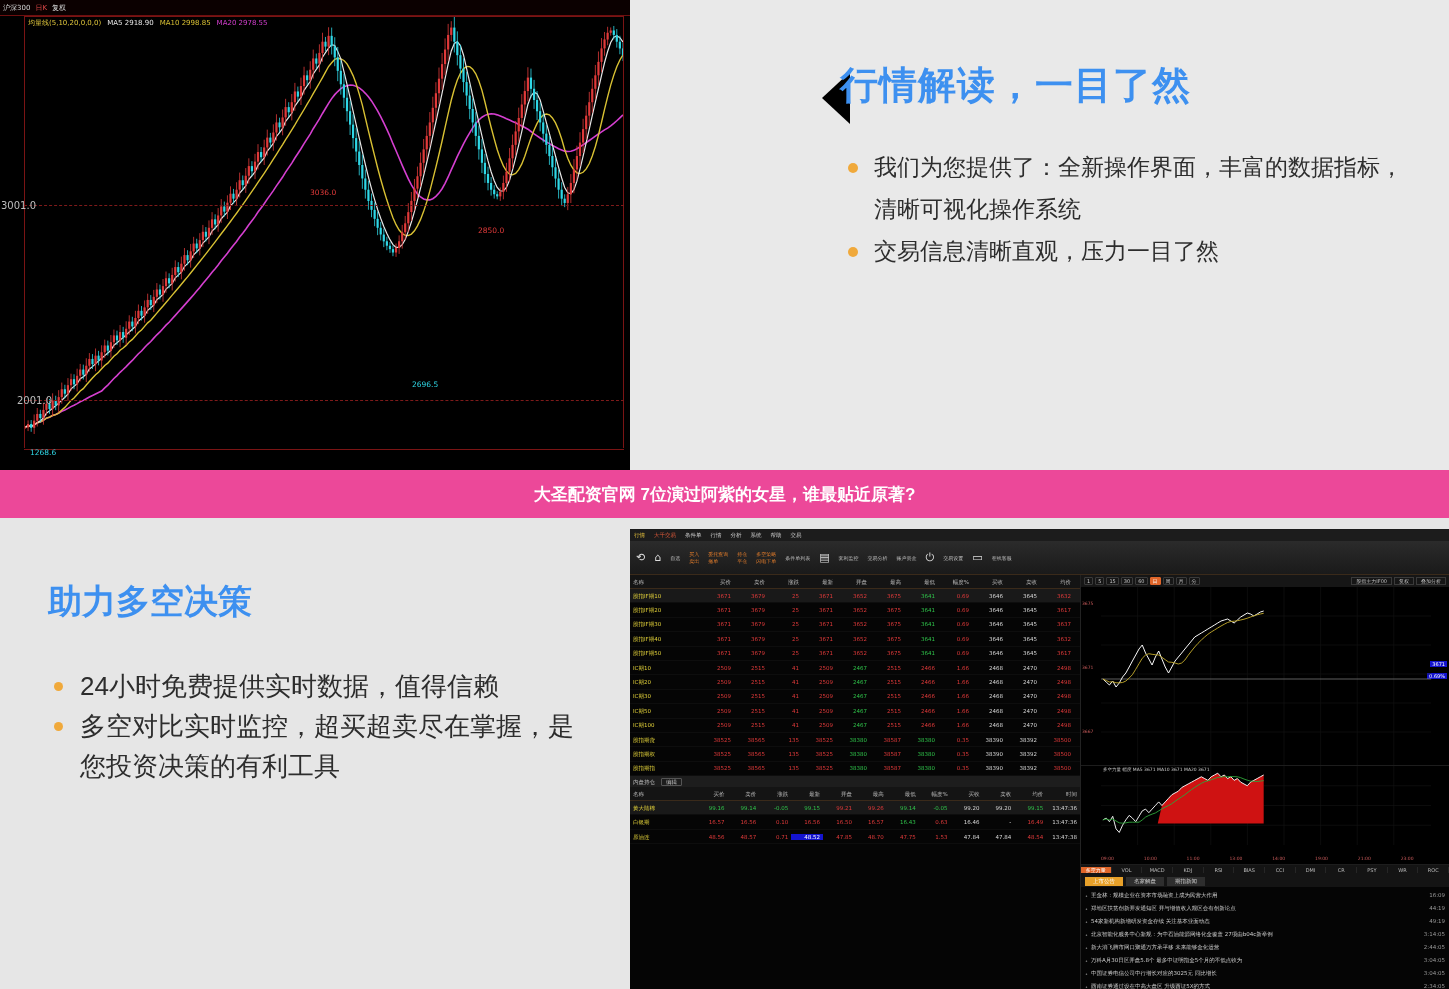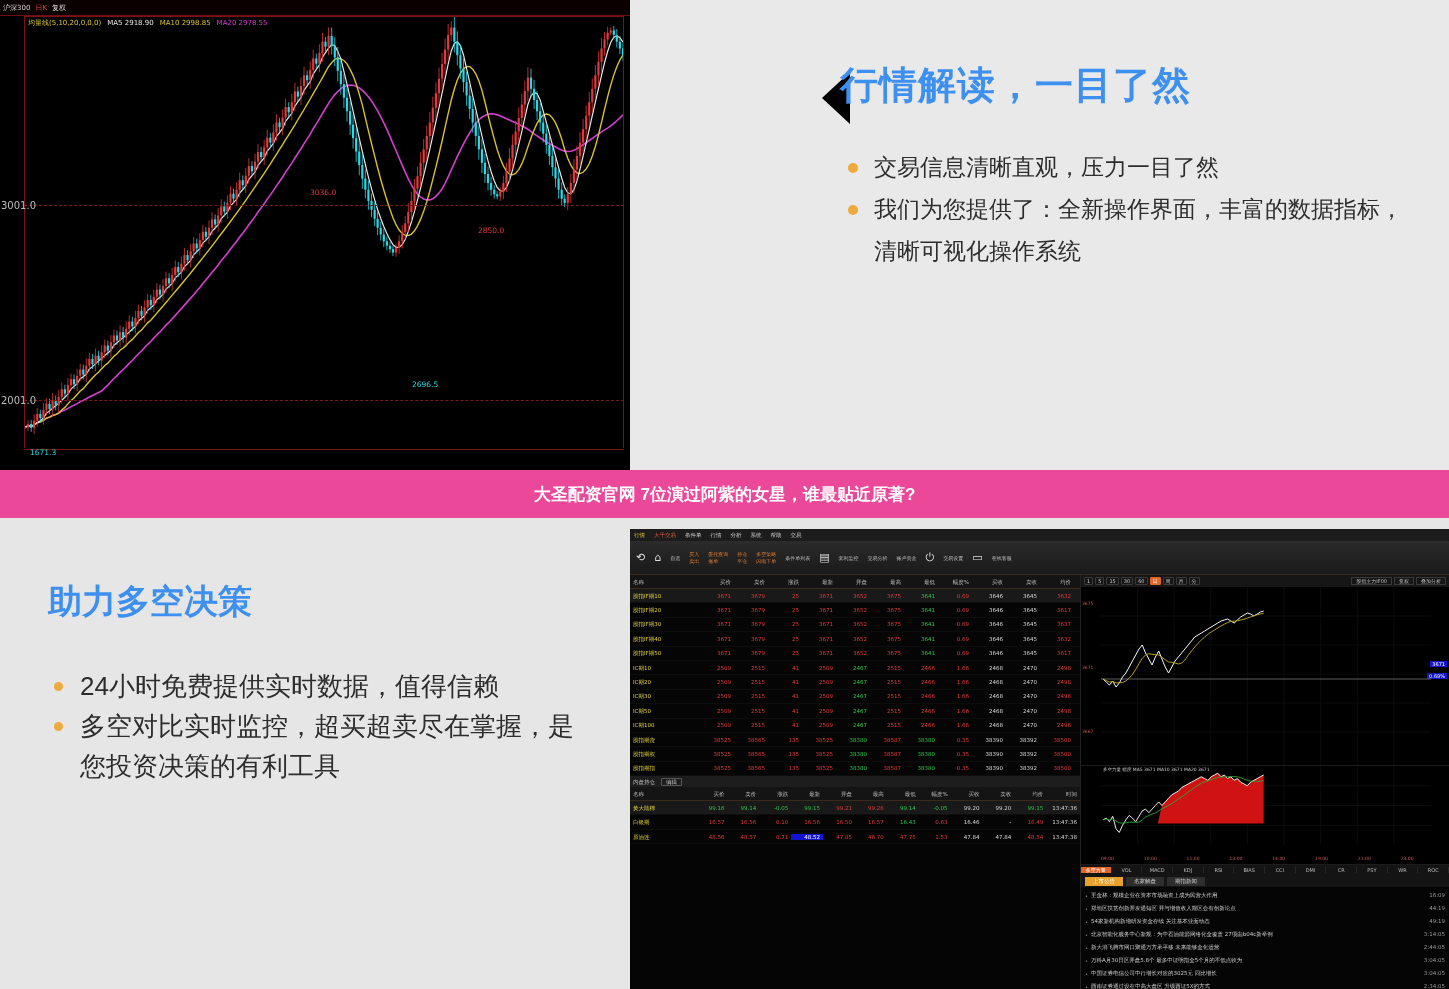--- a/index.html
+++ b/index.html
@@ -117,28 +117,28 @@
           <span class="ma-5">MA5 2918.90</span>
           <span class="ma-10">MA10 2998.85</span>
           <span class="ma-20">MA20 2978.55</span>
         </div>
 
         <div class="gridline" style="top:205px;"></div>
         <div class="gridline" style="top:400px;"></div>
         <div class="xaxis"></div>
 
         <div class="ylab" style="top:200px;">3001.0</div>
-        <div class="ylab" style="top:395px;">2001.0</div>
+        <div class="ylab" style="top:395px;margin-left:16px;">2001.0</div>
 
         <div class="ann hi" style="left:310px;top:188px;">3036.0</div>
 
         <div class="ann hi" style="left:478px;top:226px;">2850.0</div>
         <div class="ann lo" style="left:412px;top:380px;">2696.5</div>
 
-        <div class="ann lo" style="left:30px;top:448px;">1671.3</div>
+        <div class="ann lo" style="left:30px;top:448px;">1268.6</div>
 
         <svg class="plot" viewBox="0 0 600 432" preserveAspectRatio="none">
           <polyline id="ser-ma20" fill="none" stroke="#d53fd0" stroke-width="1.6" points="0.0,411.8 3.1,410.1 6.2,410.8 9.2,409.3 12.3,407.1 15.4,406.3 18.5,404.6 21.5,402.5 24.6,401.5 27.7,399.8 30.8,398.9 33.8,397.4 36.9,395.6 40.0,394.3 43.1,392.7 46.2,390.9 49.2,389.5 52.3,387.9 55.4,386.1 58.5,384.7 61.5,383.1 64.6,381.3 67.7,379.8 70.8,378.2 73.8,376.8 76.9,375.3 80.0,372.1 83.1,369.3 86.2,366.0 89.2,362.7 92.3,359.8 95.4,356.5 98.5,353.7 101.5,350.8 104.6,347.5 107.7,344.6 110.8,341.2 113.8,337.9 116.9,335.1 120.0,331.7 123.1,328.4 126.2,325.6 129.2,322.2 132.3,318.9 135.4,316.0 138.5,312.6 141.5,309.2 144.6,306.3 147.7,302.8 150.8,299.4 153.8,296.0 156.9,292.6 160.0,289.1 163.1,285.6 166.2,282.1 169.2,278.6 172.3,275.0 175.4,271.5 178.5,267.4 181.5,263.8 184.6,260.2 187.7,256.1 190.8,252.5 193.8,248.8 196.9,244.6 200.0,240.9 203.1,237.1 206.2,232.8 209.2,229.0 212.3,225.2 215.4,220.8 218.5,216.9 221.5,212.9 224.6,208.4 227.7,204.4 230.8,200.3 233.8,195.7 236.9,191.6 240.0,187.4 243.1,182.7 246.2,178.5 249.2,174.2 252.3,169.4 255.4,165.0 258.5,160.6 261.5,155.6 264.6,151.1 267.7,146.6 270.8,141.5 273.8,136.9 276.9,132.2 280.0,127.0 283.1,122.3 286.2,117.5 289.2,112.1 292.3,107.2 295.4,102.3 298.5,96.8 301.5,91.8 304.6,86.7 307.7,81.9 310.8,77.9 313.8,74.8 316.9,71.9 320.0,70.0 323.1,69.0 326.2,68.3 329.2,68.5 332.3,69.6 335.4,71.1 338.5,73.5 341.5,76.6 344.6,80.1 347.7,84.2 350.8,89.1 353.8,94.2 356.9,99.9 360.0,106.3 363.1,112.7 366.2,119.6 369.2,127.1 372.3,134.2 375.4,141.5 378.5,148.9 381.5,155.7 384.6,162.5 387.7,168.4 390.8,173.5 393.8,177.6 396.9,180.6 400.0,182.6 403.1,183.5 406.2,183.5 409.2,182.3 412.3,180.0 415.4,176.7 418.5,172.3 421.5,166.9 424.6,160.5 427.7,153.4 430.8,146.6 433.8,139.9 436.9,133.5 440.0,127.4 443.1,121.6 446.2,116.2 449.2,111.2 452.3,106.8 455.4,103.3 458.5,100.6 461.5,98.7 464.6,97.6 467.7,97.2 470.8,97.4 473.8,98.2 476.9,99.3 480.0,100.6 483.1,102.0 486.2,103.3 489.2,104.8 492.3,106.2 495.4,107.8 498.5,109.3 501.5,110.9 504.6,112.6 507.7,114.9 510.8,117.2 513.8,119.3 516.9,121.4 520.0,123.4 523.1,125.3 526.2,127.1 529.2,128.9 532.3,130.5 535.4,132.1 538.5,133.4 541.5,134.6 544.6,135.0 547.7,134.7 550.8,133.8 553.8,132.2 556.9,130.3 560.0,128.2 563.1,126.1 566.2,123.9 569.2,121.8 572.3,119.6 575.4,117.4 578.5,115.3 581.5,113.3 584.6,111.5 587.7,109.3 590.8,106.8 593.8,104.1 596.9,101.2 600.0,98.2"></polyline>
           <polyline id="ser-ma10" fill="none" stroke="#d9c133" stroke-width="1.4" points="0.0,411.8 3.1,410.1 6.2,410.8 9.2,409.3 12.3,407.1 15.4,406.3 18.5,404.6 21.5,402.5 24.6,401.5 27.7,399.8 30.8,398.9 33.8,397.4 36.9,394.3 40.0,391.7 43.1,388.2 46.2,384.7 49.2,382.2 52.3,378.7 55.4,375.3 58.5,372.9 61.5,369.3 64.6,365.8 67.7,362.3 70.8,358.9 73.8,356.5 76.9,353.0 80.0,349.7 83.1,347.3 86.2,343.8 89.2,340.4 92.3,338.0 95.4,334.4 98.5,332.1 101.5,329.5 104.6,326.0 107.7,323.5 110.8,320.0 113.8,316.5 116.9,314.0 120.0,310.4 123.1,306.9 126.2,304.3 129.2,300.7 132.3,297.1 135.4,293.5 138.5,290.0 141.5,286.4 144.6,282.8 147.7,279.1 150.8,275.5 153.8,271.9 156.9,268.2 160.0,264.4 163.1,260.7 166.2,256.9 169.2,253.1 172.3,249.2 175.4,245.3 178.5,241.5 181.5,237.6 184.6,233.6 187.7,229.6 190.8,225.6 193.8,221.6 196.9,217.5 200.0,213.5 203.1,209.4 206.2,205.2 209.2,201.1 212.3,196.9 215.4,192.5 218.5,188.2 221.5,183.9 224.6,179.4 227.7,175.0 230.8,170.5 233.8,165.9 236.9,161.4 240.0,156.8 243.1,152.1 246.2,147.4 249.2,142.6 252.3,137.8 255.4,132.9 258.5,128.1 261.5,123.1 264.6,118.2 267.7,113.2 270.8,108.2 273.8,103.1 276.9,98.0 280.0,92.8 283.1,87.5 286.2,82.3 289.2,76.9 292.3,71.6 295.4,66.2 298.5,60.8 301.5,55.3 304.6,49.7 307.7,45.9 310.8,42.6 313.8,41.4 316.9,42.1 320.0,43.6 323.1,47.0 326.2,52.6 329.2,58.8 332.3,67.0 335.4,77.4 338.5,88.4 341.5,101.3 344.6,114.2 347.7,126.9 350.8,139.3 353.8,151.3 356.9,162.8 360.0,173.6 363.1,183.7 366.2,193.0 369.2,201.5 372.3,208.4 375.4,213.7 378.5,217.2 381.5,219.1 384.6,219.3 387.7,217.8 390.8,214.5 393.8,209.6 396.9,203.1 400.0,195.0 403.1,185.5 406.2,174.7 409.2,162.9 412.3,150.6 415.4,137.7 418.5,124.4 421.5,110.8 424.6,96.9 427.7,83.5 430.8,72.2 433.8,63.2 436.9,56.5 440.0,52.0 443.1,49.7 446.2,49.8 449.2,52.3 452.3,57.0 455.4,64.2 458.5,73.6 461.5,85.3 464.6,98.2 467.7,110.6 470.8,122.3 473.8,132.9 476.9,142.1 480.0,149.4 483.1,154.7 486.2,157.7 489.2,158.4 492.3,156.9 495.4,153.2 498.5,147.4 501.5,139.7 504.6,130.3 507.7,121.5 510.8,113.4 513.8,106.7 516.9,101.6 520.0,98.4 523.1,97.3 526.2,98.2 529.2,101.3 532.3,106.3 535.4,113.4 538.5,122.4 541.5,132.9 544.6,141.7 547.7,148.7 550.8,153.5 553.8,156.4 556.9,157.1 560.0,155.8 563.1,152.4 566.2,147.0 569.2,139.5 572.3,129.9 575.4,118.5 578.5,105.6 581.5,92.6 584.6,80.1 587.7,68.4 590.8,58.3 593.8,49.9 596.9,43.1 600.0,38.1"></polyline>
           <polyline id="ser-ma5" fill="none" stroke="#e7e7e7" stroke-width="1.2" points="0.0,411.8 3.1,410.1 6.2,410.8 9.2,409.3 12.3,407.1 15.4,405.2 18.5,402.4 21.5,397.6 24.6,395.2 27.7,392.5 30.8,390.0 33.8,387.4 36.9,384.5 40.0,381.5 43.1,378.4 46.2,373.1 49.2,370.6 52.3,367.9 55.4,363.0 58.5,360.9 61.5,358.2 64.6,353.1 67.7,350.8 70.8,348.0 73.8,345.1 76.9,342.4 80.0,339.8 83.1,337.1 86.2,334.4 89.2,329.3 92.3,326.9 95.4,324.2 98.5,321.6 101.5,318.9 104.6,316.1 107.7,313.3 110.8,310.5 113.8,305.1 116.9,302.5 120.0,299.7 123.1,294.3 126.2,291.8 129.2,289.0 132.3,283.7 135.4,281.2 138.5,278.4 141.5,273.0 144.6,270.3 147.7,267.3 150.8,261.8 153.8,259.0 156.9,256.1 160.0,250.4 163.1,247.5 166.2,244.3 169.2,238.6 172.3,235.5 175.4,232.5 178.5,226.8 181.5,223.9 184.6,220.7 187.7,214.9 190.8,211.7 193.8,208.4 196.9,202.4 200.0,199.1 203.1,195.8 206.2,189.6 209.2,186.3 212.3,182.9 215.4,176.6 218.5,173.1 221.5,169.5 224.6,162.9 227.7,159.3 230.8,155.5 233.8,148.9 236.9,145.1 240.0,141.4 243.1,134.6 246.2,130.8 249.2,126.9 252.3,119.9 255.4,115.9 258.5,111.8 261.5,104.7 264.6,100.7 267.7,96.6 270.8,89.4 273.8,85.2 276.9,81.0 280.0,73.6 283.1,69.2 286.2,64.8 289.2,57.2 292.3,52.6 295.4,48.1 298.5,40.4 301.5,35.8 304.6,31.2 307.7,27.7 310.8,28.6 313.8,34.5 316.9,42.0 320.0,54.5 323.1,67.5 326.2,81.0 329.2,94.5 332.3,108.0 335.4,121.5 338.5,135.0 341.5,148.0 344.6,160.6 347.7,172.3 350.8,183.2 353.8,193.1 356.9,202.0 360.0,210.2 363.1,217.3 366.2,223.4 369.2,228.4 372.3,231.1 375.4,231.1 378.5,228.4 381.5,223.2 384.6,215.1 387.7,205.7 390.8,195.1 393.8,183.8 396.9,171.7 400.0,159.1 403.1,146.0 406.2,132.8 409.2,119.0 412.3,105.1 415.4,90.9 418.5,76.5 421.5,61.9 424.6,47.3 427.7,34.1 430.8,26.6 433.8,24.8 436.9,28.7 440.0,38.1 443.1,51.8 446.2,65.3 449.2,78.8 452.3,92.3 455.4,105.8 458.5,119.3 461.5,132.3 464.6,144.4 467.7,155.3 470.8,164.3 473.8,171.0 476.9,174.6 480.0,174.6 483.1,171.0 486.2,163.8 489.2,153.4 492.3,141.3 495.4,128.3 498.5,114.8 501.5,101.3 504.6,87.8 507.7,79.2 510.8,75.6 513.8,76.9 516.9,83.3 520.0,94.5 523.1,105.8 526.2,117.0 529.2,128.3 532.3,139.5 535.4,150.8 538.5,161.5 541.5,171.0 544.6,176.4 547.7,177.3 550.8,173.2 553.8,164.7 556.9,152.6 560.0,139.5 563.1,126.0 566.2,112.5 569.2,99.0 572.3,85.5 575.4,72.0 578.5,58.5 581.5,45.9 584.6,34.6 587.7,25.6 590.8,20.3 593.8,18.9 596.9,20.7 600.0,25.2"></polyline>
           <g id="ser-candles">
               <line x1="0.0" y1="410.3" x2="0.0" y2="413.2" stroke="#e03a3a" stroke-width="0.8"></line>
               <rect x="-1.1" y="411.8" width="2.2" height="1.0" fill="#e03a3a"></rect>
               <line x1="3.1" y1="404.7" x2="3.1" y2="415.5" stroke="#e03a3a" stroke-width="0.8"></line>
               <rect x="2.0" y="408.4" width="2.2" height="3.4" fill="#e03a3a"></rect>
@@ -536,25 +536,25 @@
       </div>
     </div>
 
     <div class="callout left-point"></div>
 
     <div class="top-text">
       <h1 class="big-title">行情解读，一目了然</h1>
       <ul class="bullets">
         <li>
           <span class="dot"></span>
-          <span>交易信息清晰直观，压力一目了然</span>
+          <span>我们为您提供了：全新操作界面，丰富的数据指标，清晰可视化操作系统</span>
         </li>
         <li>
           <span class="dot"></span>
-          <span>我们为您提供了：全新操作界面，丰富的数据指标，清晰可视化操作系统</span>
+          <span>交易信息清晰直观，压力一目了然</span>
         </li>
       </ul>
     </div>
   </div>
 
   <div class="banner">
     <div class="banner-text">大圣配资官网 7位演过阿紫的女星，谁最贴近原著?</div>
   </div>
 
   <div class="bottom-panel">

